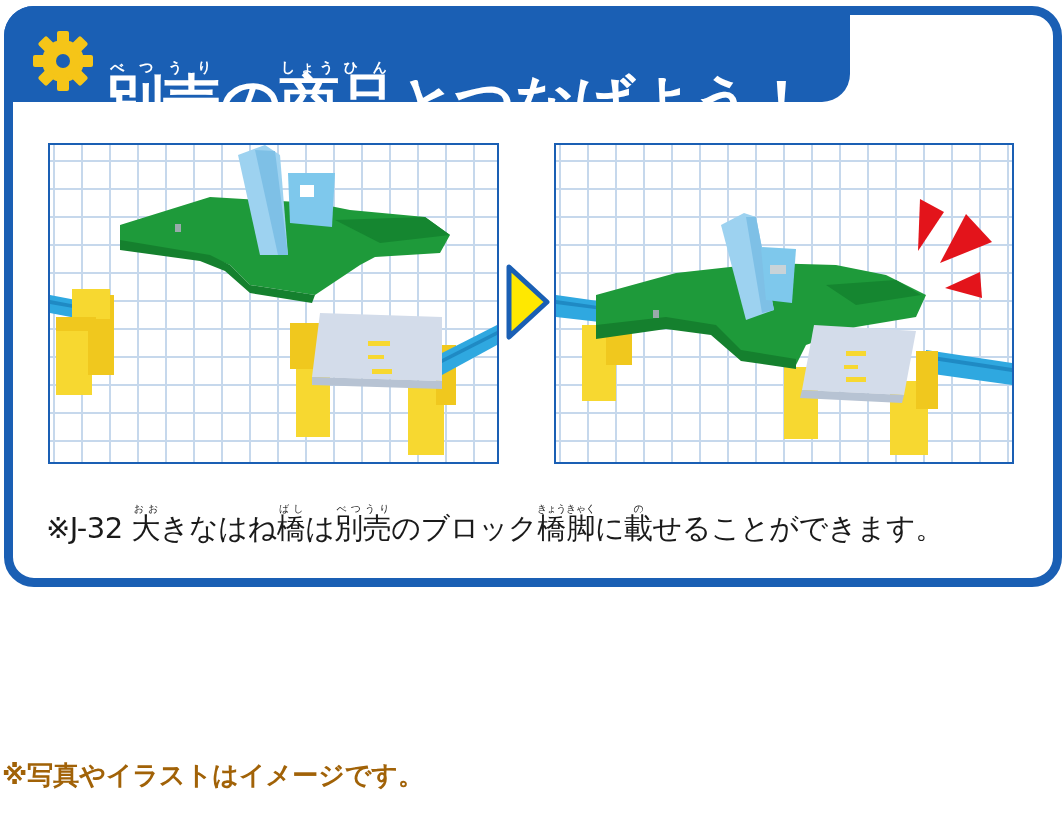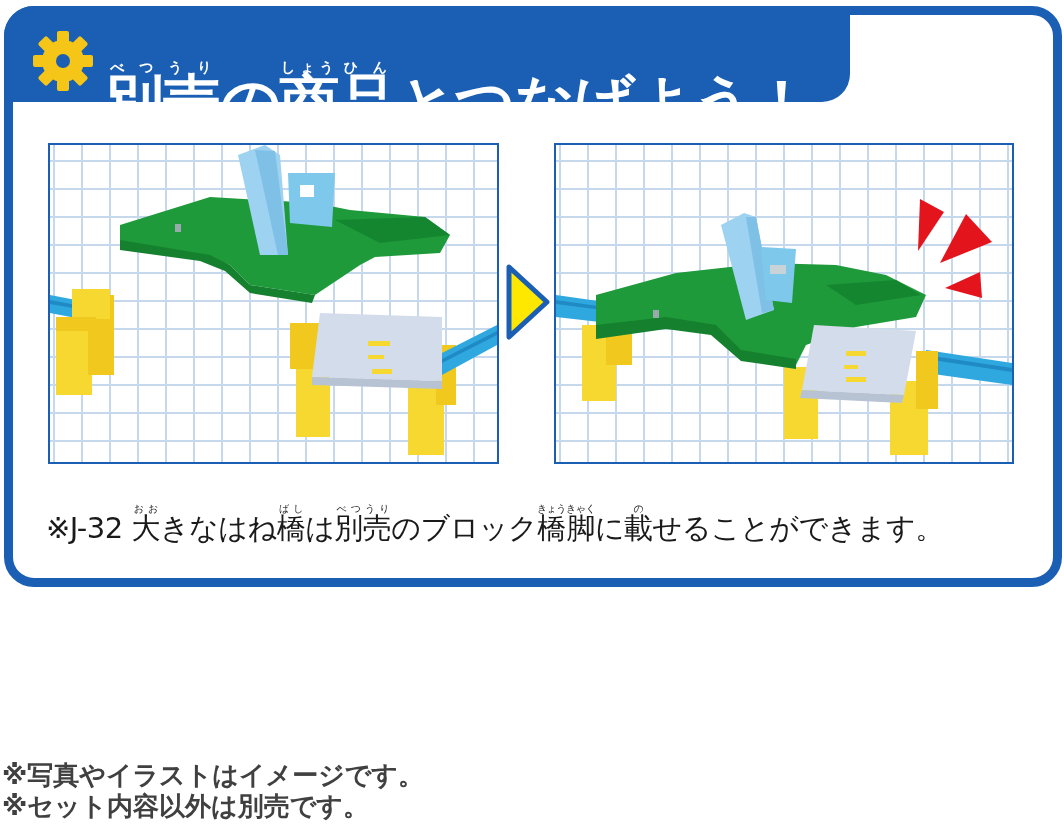--- a/index.html
+++ b/index.html
@@ -21,21 +21,21 @@
              linear-gradient(to bottom, #c6d8ec 2px, transparent 2px);
            background-size:28px 28px; background-position:31px 15px; }
   .panel-left { left:48px; width:447px; }
   .panel-right { left:554px; width:456px; }
   .panel svg { position:absolute; left:0; top:0; }
   .arrow { position:absolute; left:503px; top:262px; width:50px; height:80px; }
   .caption { position:absolute; left:46px; top:504px; white-space:nowrap;
              font-family:"DejaVu Sans", sans-serif; font-size:29px; color:#1a1a1a; letter-spacing:-0.5px; }
   .caption ruby rt { font-size:10px; color:#1a1a1a; }
   .notes { position:absolute; left:2px; top:760px; font-family:"DejaVu Sans", sans-serif;
-           font-weight:bold; font-size:26px; color:#404040; line-height:31px; }
+           font-weight:bold; font-size:26px; color:#a16207; line-height:31px; }
   .notes div { white-space:nowrap; }
 </style>
 </head>
 <body>
 
 <div class="frame"></div>
 
 <div class="header-tab"></div>
 
 <svg class="gear" viewBox="0 0 62 62">
@@ -134,14 +134,13 @@
     </g>
   </svg>
 </div>
 
 <div class="caption">
   <span>※J-32 </span><ruby><span>大</span><rt>おお</rt></ruby><span>きなはね</span><ruby><span>橋</span><rt>ばし</rt></ruby><span>は</span><ruby><span>別</span><rt>べつ</rt></ruby><ruby><span>売</span><rt>うり</rt></ruby><span>のブロック</span><ruby><span>橋</span><rt>きょう</rt></ruby><ruby><span>脚</span><rt>きゃく</rt></ruby><span>に</span><ruby><span>載</span><rt>の</rt></ruby><span>せることができます。</span>
 </div>
 
 <div class="notes">
   <div>※写真やイラストはイメージです。</div>
-  <div>※セット内容以外は別売です。</div>
 </div>
 
 </body></html>

